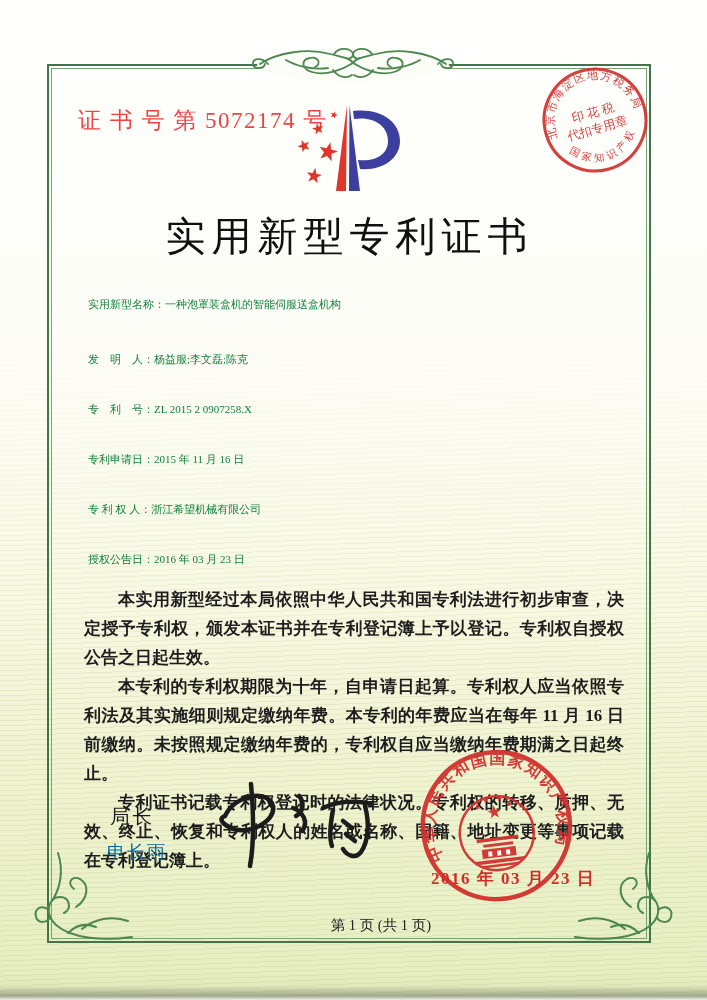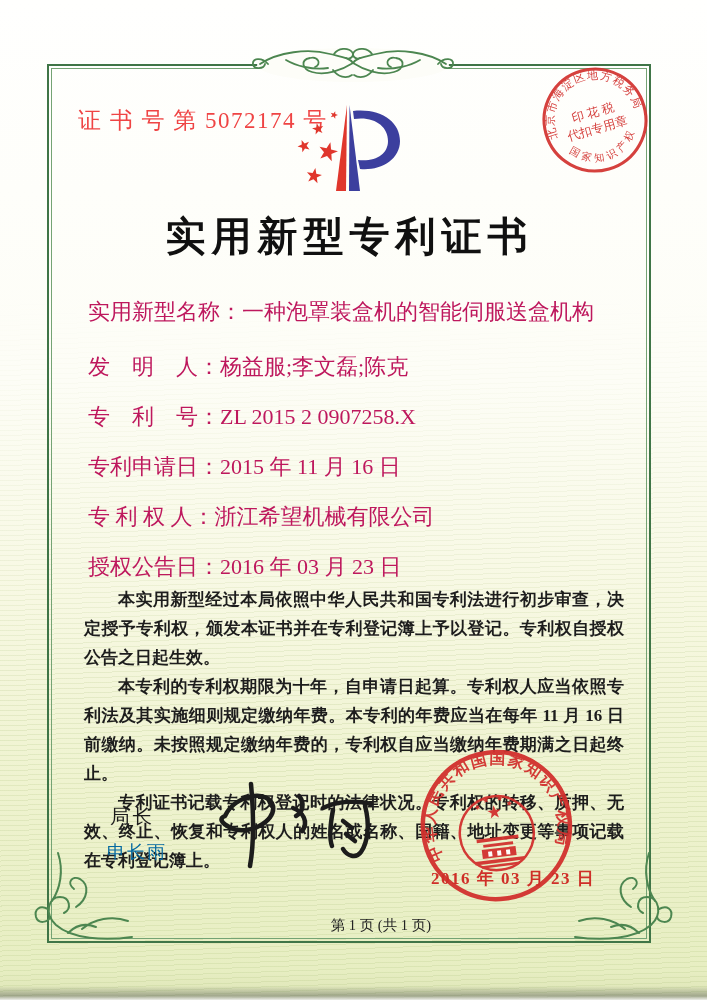--- a/index.html
+++ b/index.html
@@ -16,22 +16,22 @@
   }
   .scan-edge{
     position:absolute;left:0;right:0;bottom:0;height:14px;pointer-events:none;
     background:linear-gradient(180deg,rgba(0,0,0,0) 0%,rgba(90,95,90,0.45) 70%,rgba(240,240,240,0.9) 100%);
   }
   .frame{position:absolute;left:47px;top:64px;width:600px;height:875px;border:2.5px solid #3f7547;}
   .frame-inner{position:absolute;inset:2px;border:1px solid #74a374;}
   .orn{position:absolute;pointer-events:none;}
   .cert-number{position:absolute;left:78px;top:105px;font-size:23px;color:#ef4444;letter-spacing:1.5px;white-space:nowrap;}
   .logo{position:absolute;left:281px;top:99px;width:135px;height:100px;}
-  .title{position:absolute;left:0;right:8px;top:209px;text-align:center;font-size:40px;font-weight:700;letter-spacing:6px;color:#101010;}
-  .field{position:absolute;left:88px;font-size:22px;color:#be185d;white-space:nowrap;text-align:center;}
+  .title{position:absolute;left:0;right:8px;top:209px;text-align:center;font-size:40px;font-weight:400;letter-spacing:6px;color:#101010;}
+  .field{position:absolute;left:88px;font-size:11px;color:#15803d;white-space:nowrap;text-align:center;}
   .f0{top:297px}.f1{top:352px}.f2{top:402px}.f3{top:452px}.f4{top:502px}.f5{top:552px}
   .paras{position:absolute;left:84px;top:585px;width:540px;font-size:17px;line-height:29px;color:#1d1d1d;text-align:justify;font-weight:bold;}
   .paras p{margin:0;text-indent:2em;}
   .official-title{position:absolute;left:110px;top:803px;font-size:19.5px;letter-spacing:3px;color:#1b1b1b;text-align:center;}
   .official-name{position:absolute;left:107px;top:840px;font-size:18px;letter-spacing:2px;color:#0369a1;}
   .signature{position:absolute;left:205px;top:776px;width:195px;height:98px;}
   .tax-stamp{position:absolute;left:541px;top:66px;width:108px;height:108px;opacity:.92;transform:rotate(-16deg);}
   .big-seal{position:absolute;left:419px;top:748px;width:157px;height:157px;opacity:.95;transform:rotate(-7deg);}
   .seal-date{position:absolute;left:431px;top:867px;font-size:17px;font-weight:600;color:#cf2f28;letter-spacing:1.5px;white-space:nowrap;}
   .footer{position:absolute;left:231px;top:916px;width:200px;text-align:right;font-size:14.5px;color:#222;}

